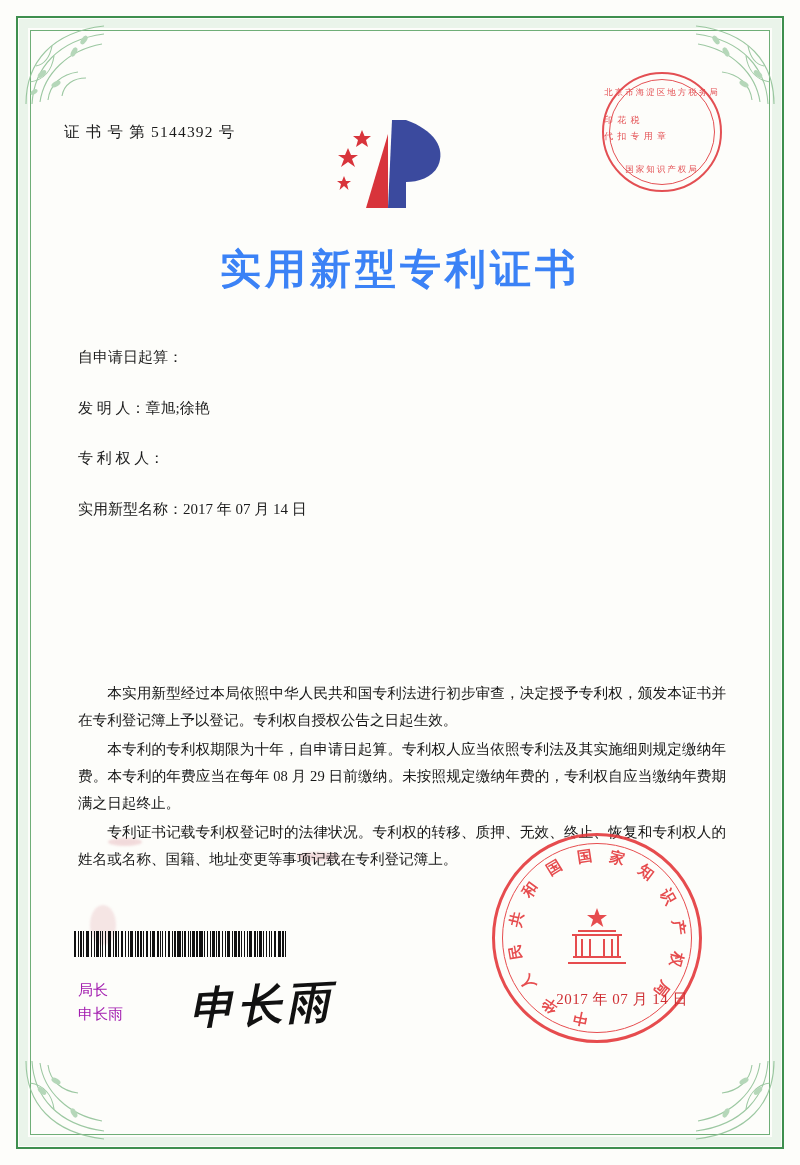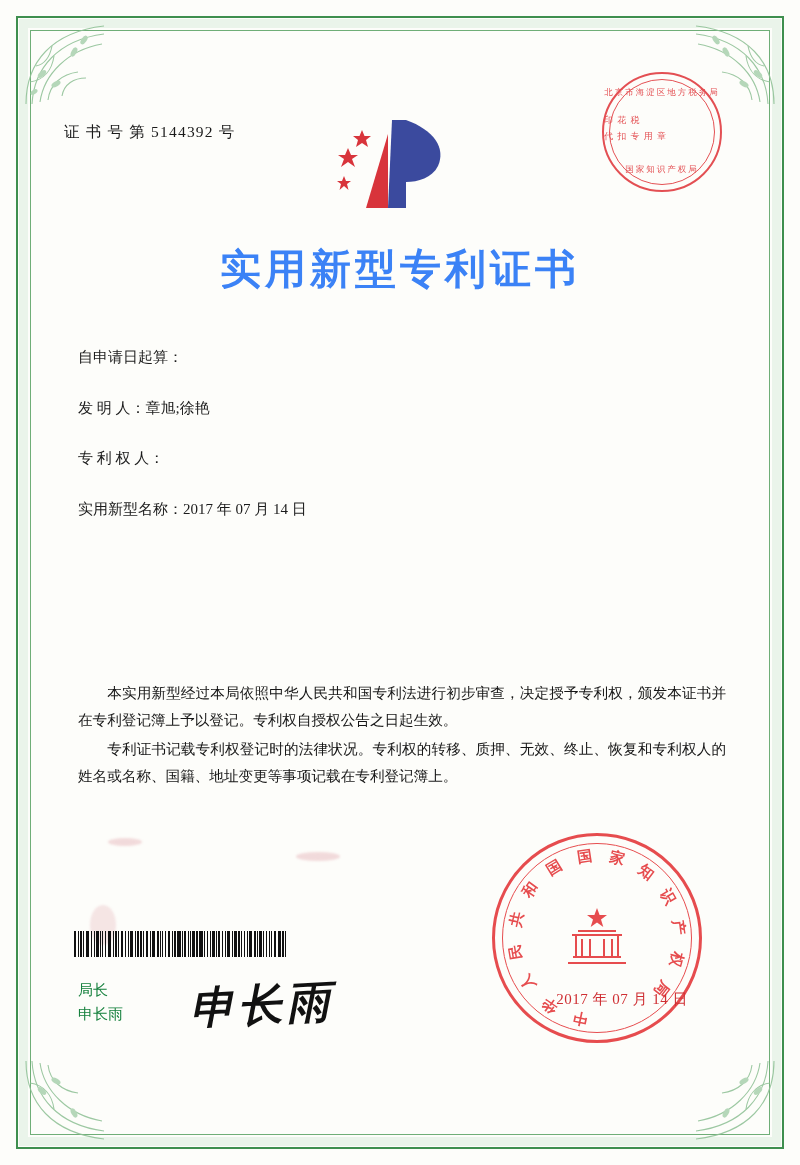--- a/index.html
+++ b/index.html
@@ -152,21 +152,21 @@
     display: block;
     background: #111;
     margin-right: 1.5px;
   }
   
   .sig-block {
     position: absolute;
     left: 18px; bottom: 78px;
     font-size: 15px;
     line-height: 1.65;
-    color: #15803d;
+    color: #a21caf;
   }
   .sig-script {
     position: absolute;
     left: 130px; bottom: 70px;
     font-size: 44px;
     font-family: "Liberation Serif", serif;
     font-style: italic;
     font-weight: bold;
     color: #111;
     letter-spacing: 4px;
@@ -349,20 +349,21 @@
         <span class="label">专  利  权  人：</span>
       </div>
       <div class="field">
         <span class="label">实用新型名称：</span>
         <span class="value">2017 年 07 月 14 日</span>
       </div>
     </div>
 
     <div class="paras">
       <p>本实用新型经过本局依照中华人民共和国专利法进行初步审查，决定授予专利权，颁发本证书并在专利登记簿上予以登记。专利权自授权公告之日起生效。</p>
+      <p>本专利的专利权期限为十年，自申请日起算。专利权人应当依照专利法及其实施细则规定缴纳年费。本专利的年费应当在每年 08 月 29 日前缴纳。未按照规定缴纳年费的，专利权自应当缴纳年费期满之日起终止。</p>
       <p>专利证书记载专利权登记时的法律状况。专利权的转移、质押、无效、终止、恢复和专利权人的姓名或名称、国籍、地址变更等事项记载在专利登记簿上。</p>
     </div>
 
     <div class="barcode" id="barcode">
         <i style="width: 3px;"></i>
         <i style="width: 1px;"></i>
         <i style="width: 2px;"></i>
         <i style="width: 1px;"></i>
         <i style="width: 4px;"></i>
         <i style="width: 2px;"></i>

